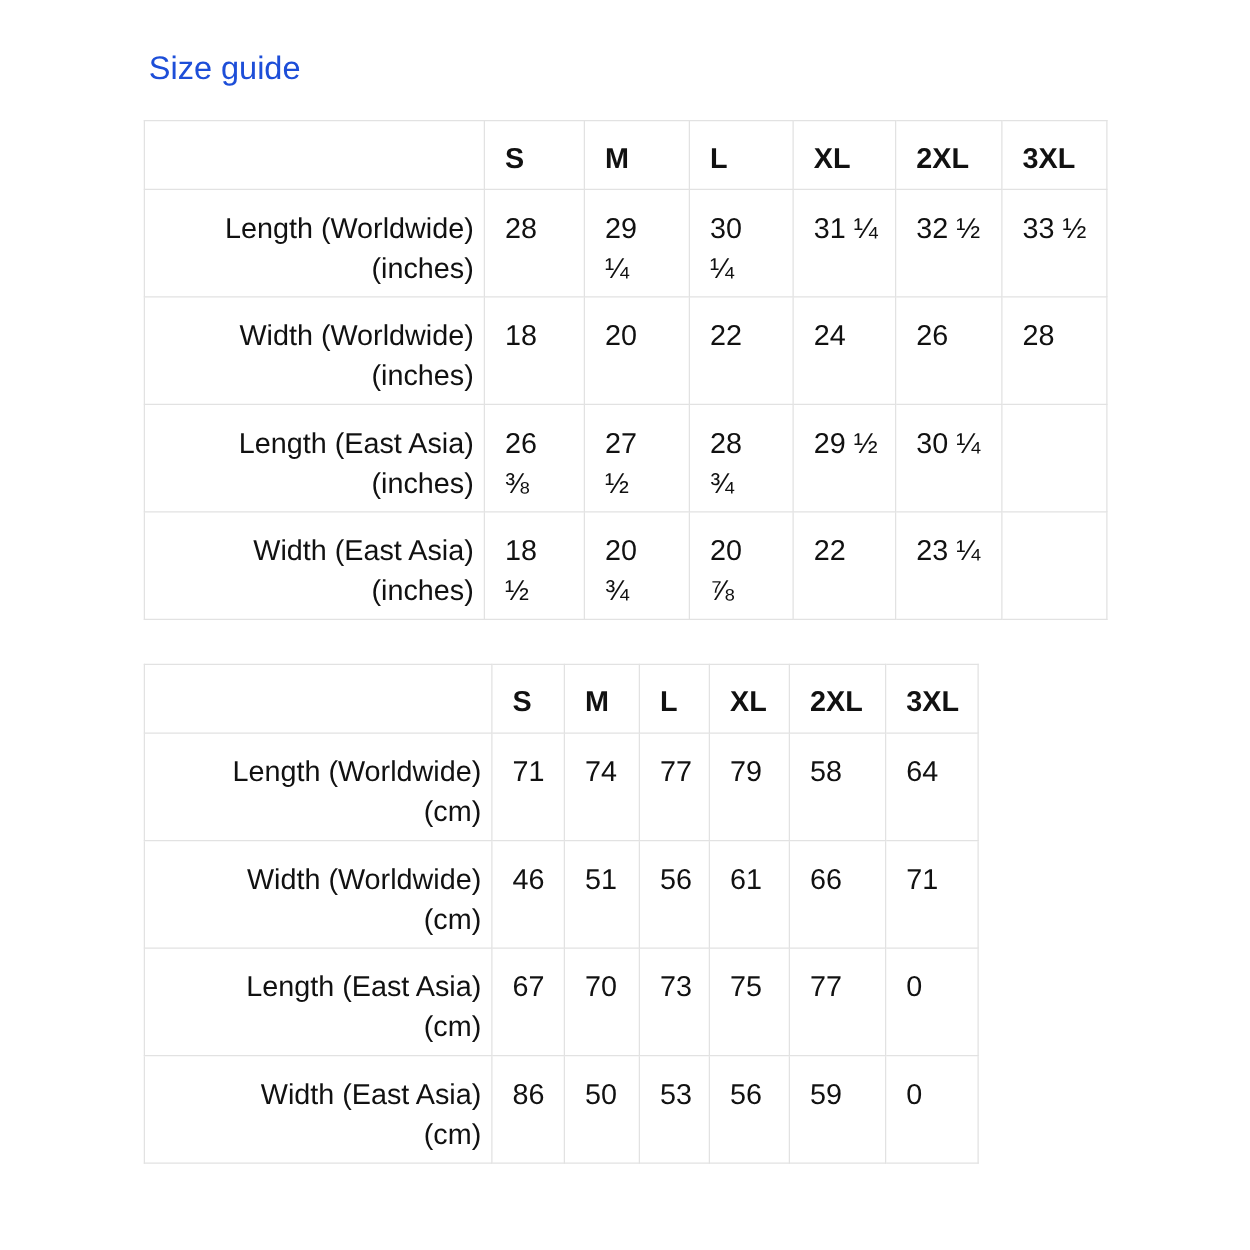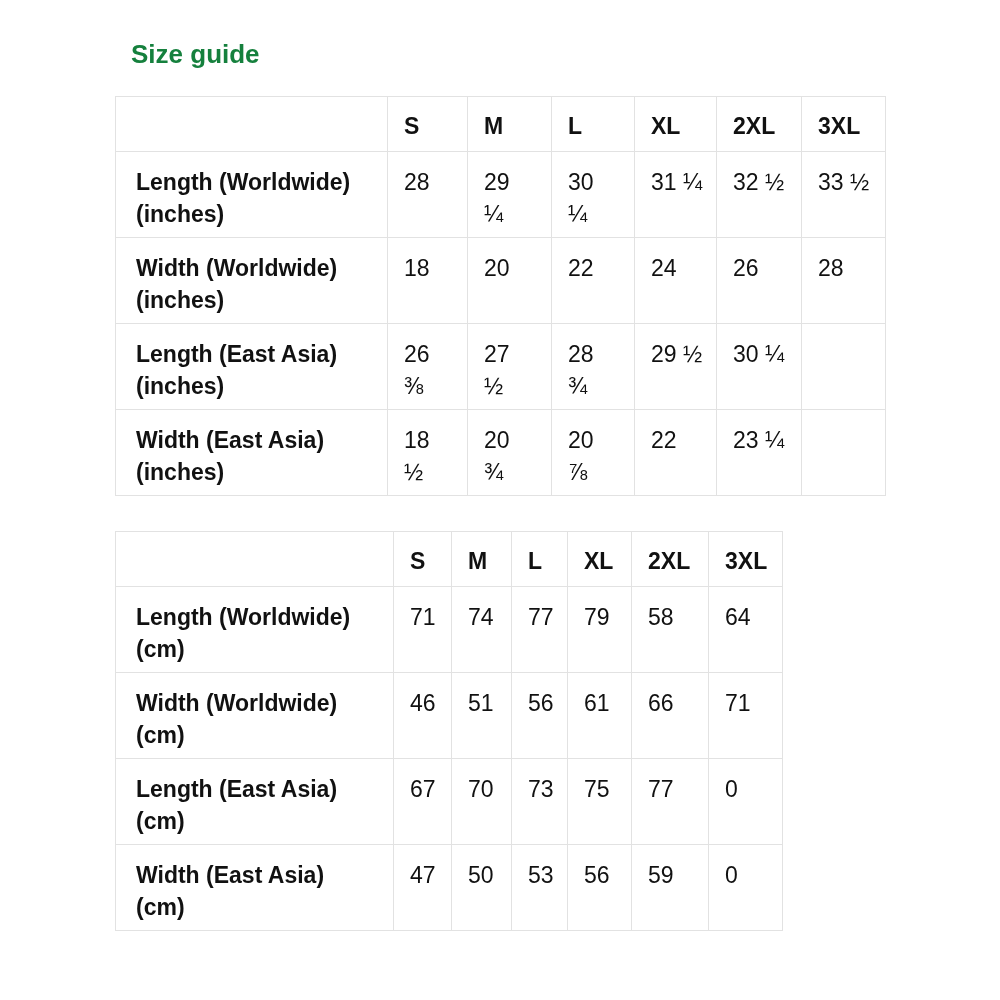--- a/index.html
+++ b/index.html
@@ -11,25 +11,25 @@
   }
   .page {
     position: relative;
     width: 1000px;
     height: 1000px;
     background: #ffffff;
     box-sizing: border-box;
     padding: 41px 0 0 115px;
   }
   .page-title {
-    margin: 0 0 29px 16px;
+    margin: 0 0 29px 4px;
     font-size: 26px;
     line-height: 1.0;
-    font-weight: 700;
-    color: #15803d;
+    font-weight: 400;
+    color: #1d4ed8;
   }
   table.size-table {
     border-collapse: collapse;
     table-layout: fixed;
     background: #ffffff;
   }
   table.size-table th,
   table.size-table td {
     border: 1px solid #e2e2e2;
     text-align: left;
@@ -47,22 +47,23 @@
   table.size-table td {
     vertical-align: top;
     height: 86px;
     padding: 15px 8px 6px 16px;
     font-size: 23px;
     font-weight: 400;
     line-height: 1.38;
     white-space: pre-line;
   }
   table.size-table td.row-label {
-    font-weight: 700;
+    font-weight: 400;
     padding-left: 20px;
+    text-align: right;
   }
   table.table-cm {
     margin-top: 35px;
   }
 </style>
 </head>
 <body>
 
 <div class="page">
 
@@ -189,21 +190,21 @@
         <td>67</td>
         <td>70</td>
         <td>73</td>
         <td>75</td>
         <td>77</td>
         <td>0</td>
       </tr>
       <tr>
         <td class="row-label">Width (East Asia)
 (cm)</td>
-        <td>47</td>
+        <td>86</td>
         <td>50</td>
         <td>53</td>
         <td>56</td>
         <td>59</td>
         <td>0</td>
       </tr>
     </tbody>
   </table>
 
 </div>

